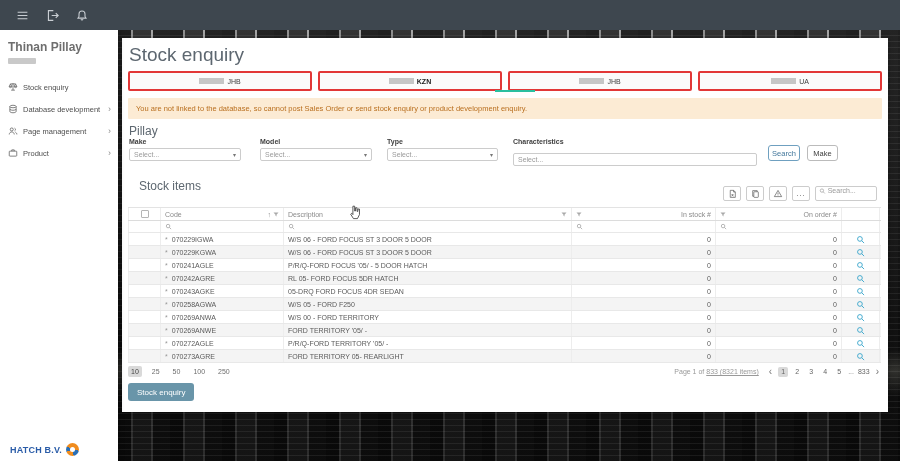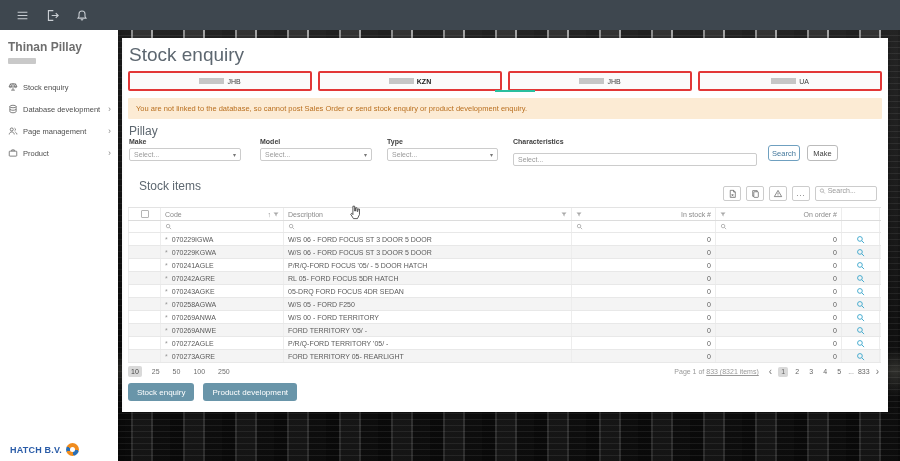--- a/index.html
+++ b/index.html
@@ -536,20 +536,19 @@
         <span class="pnum">4</span>
         <span class="pnum">5</span>
         <span class="pdots">...</span>
         <span class="pnum">833</span>
         <span class="pchev">›</span>
       </div>
     </div>
 
     <div class="footer-btns">
       <button class="btn-solid">Stock enquiry</button>
-      <button class="btn-solid">Product development</button>
     </div>
   </main>
 
   <svg class="cursor" width="13" height="16" viewBox="0 0 16 20">
     <path d="M6 1.5h2.2v6h1V3.5h2v4.5h1V5h2v7l-2.5 5h-5l-3.5-5.5 1.3-1.2 1.5 1.7z" fill="#fff" stroke="#333" stroke-width="1"></path>
   </svg>
 </div>
 
 </body></html>

